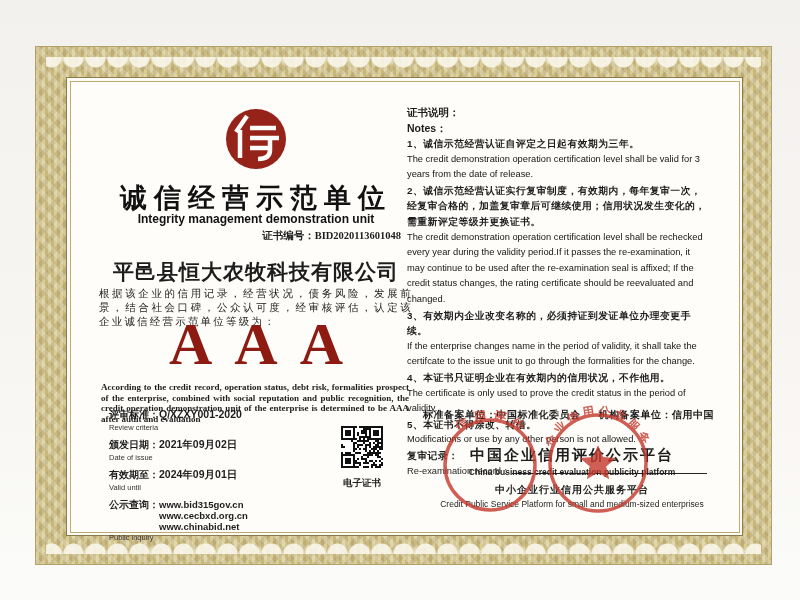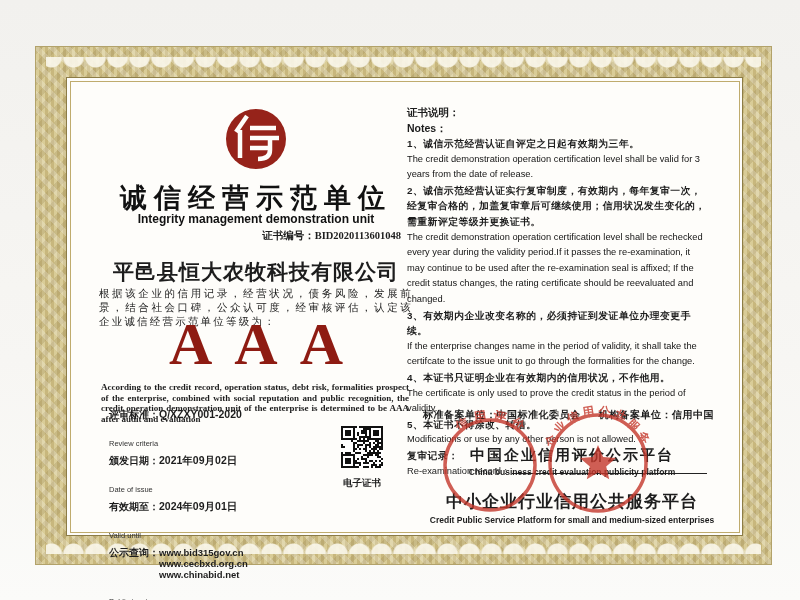--- a/index.html
+++ b/index.html
@@ -47,42 +47,42 @@
   .grade { position:absolute; left:0; top:232px; width:100%; text-align:center;
     font-family:"Liberation Serif",serif; font-size:60px; font-weight:700;
     color:#8e1b12; letter-spacing:22px; text-indent:22px; }
   .statement-en { position:absolute; left:6px; top:304px; width:308px;
     font-family:"Liberation Serif",serif; font-size:9px; font-weight:700; line-height:10.5px; text-align:justify; }
   .fields { position:absolute; left:14px; top:330px; width:300px; }
   .field { margin-bottom:6px; }
   .field .row { display:flex; align-items:baseline; }
   .field .lab { font-size:10px; font-weight:700; white-space:nowrap; }
   .field .val { font-size:10.5px; font-weight:700; font-family:"Liberation Sans",sans-serif; }
-  .field .sub { font-size:7.5px; color:#333; margin-top:17px; }
+  .field .sub { font-size:7.5px; color:#333; margin-top:1px; }
   .field .vstack div { font-size:9.5px; font-weight:700; line-height:11px; }
   
   .qr-block { position:absolute; left:243px; top:348px; width:48px; text-align:center; }
   .qr-grid { display:grid; grid-template-columns:repeat(21,2px); grid-auto-rows:2px; width:42px; margin:0 auto; background:#fff; }
   .qr-grid .b { background:#111; } .qr-grid .w { background:#fff; }
   .qr-label { font-size:9.5px; font-weight:700; margin-top:9px; white-space:nowrap; }
   
   .right-col { position:absolute; left:340px; top:26px; width:300px; }
   .notes-heading { font-size:10.5px; font-weight:700; line-height:16px; }
   .note-cn { font-size:9.8px; font-weight:700; line-height:15.6px; letter-spacing:.5px; }
   .note-en { font-size:9.3px; line-height:15.6px; color:#141414; }
   .record-row { display:flex; align-items:baseline; font-size:9.3px; line-height:16px; }
   .record-row .fill { flex:1; border-bottom:1px solid #222; height:11px; margin-left:2px; }
   .registry-row { position:absolute; left:356px; top:330px; width:300px; display:flex; gap:18px;
     font-size:10px; font-weight:700; letter-spacing:.5px; white-space:nowrap; }
   
   .platform-block { position:absolute; left:340px; top:368px; width:330px; text-align:center; }
   .pf-cn1 { font-size:15px; font-weight:700; letter-spacing:2px; white-space:nowrap; }
   .pf-en1 { font-size:8.5px; font-weight:700; margin-top:2px; white-space:nowrap; }
-  .pf-cn2 { font-size:17px; font-weight:700; letter-spacing:1px; margin-top:13px; white-space:nowrap; }
-  .pf-en2 { font-size:8.5px; font-weight:700; margin-top:2px; white-space:nowrap; }
+  .pf-cn2 { font-size:10px; font-weight:700; letter-spacing:1px; margin-top:6px; white-space:nowrap; }
+  .pf-en2 { font-size:8.5px; font-weight:400; margin-top:2px; white-space:nowrap; }
   .stamp { position:absolute; opacity:.8; }
   .stamp-a { left:368px; top:332px; }
   .stamp-b { left:472px; top:326px; }
 </style>
 </head>
 <body>
 
 <div class="certificate">
   <div class="scallops"></div>
   <div class="paper">

